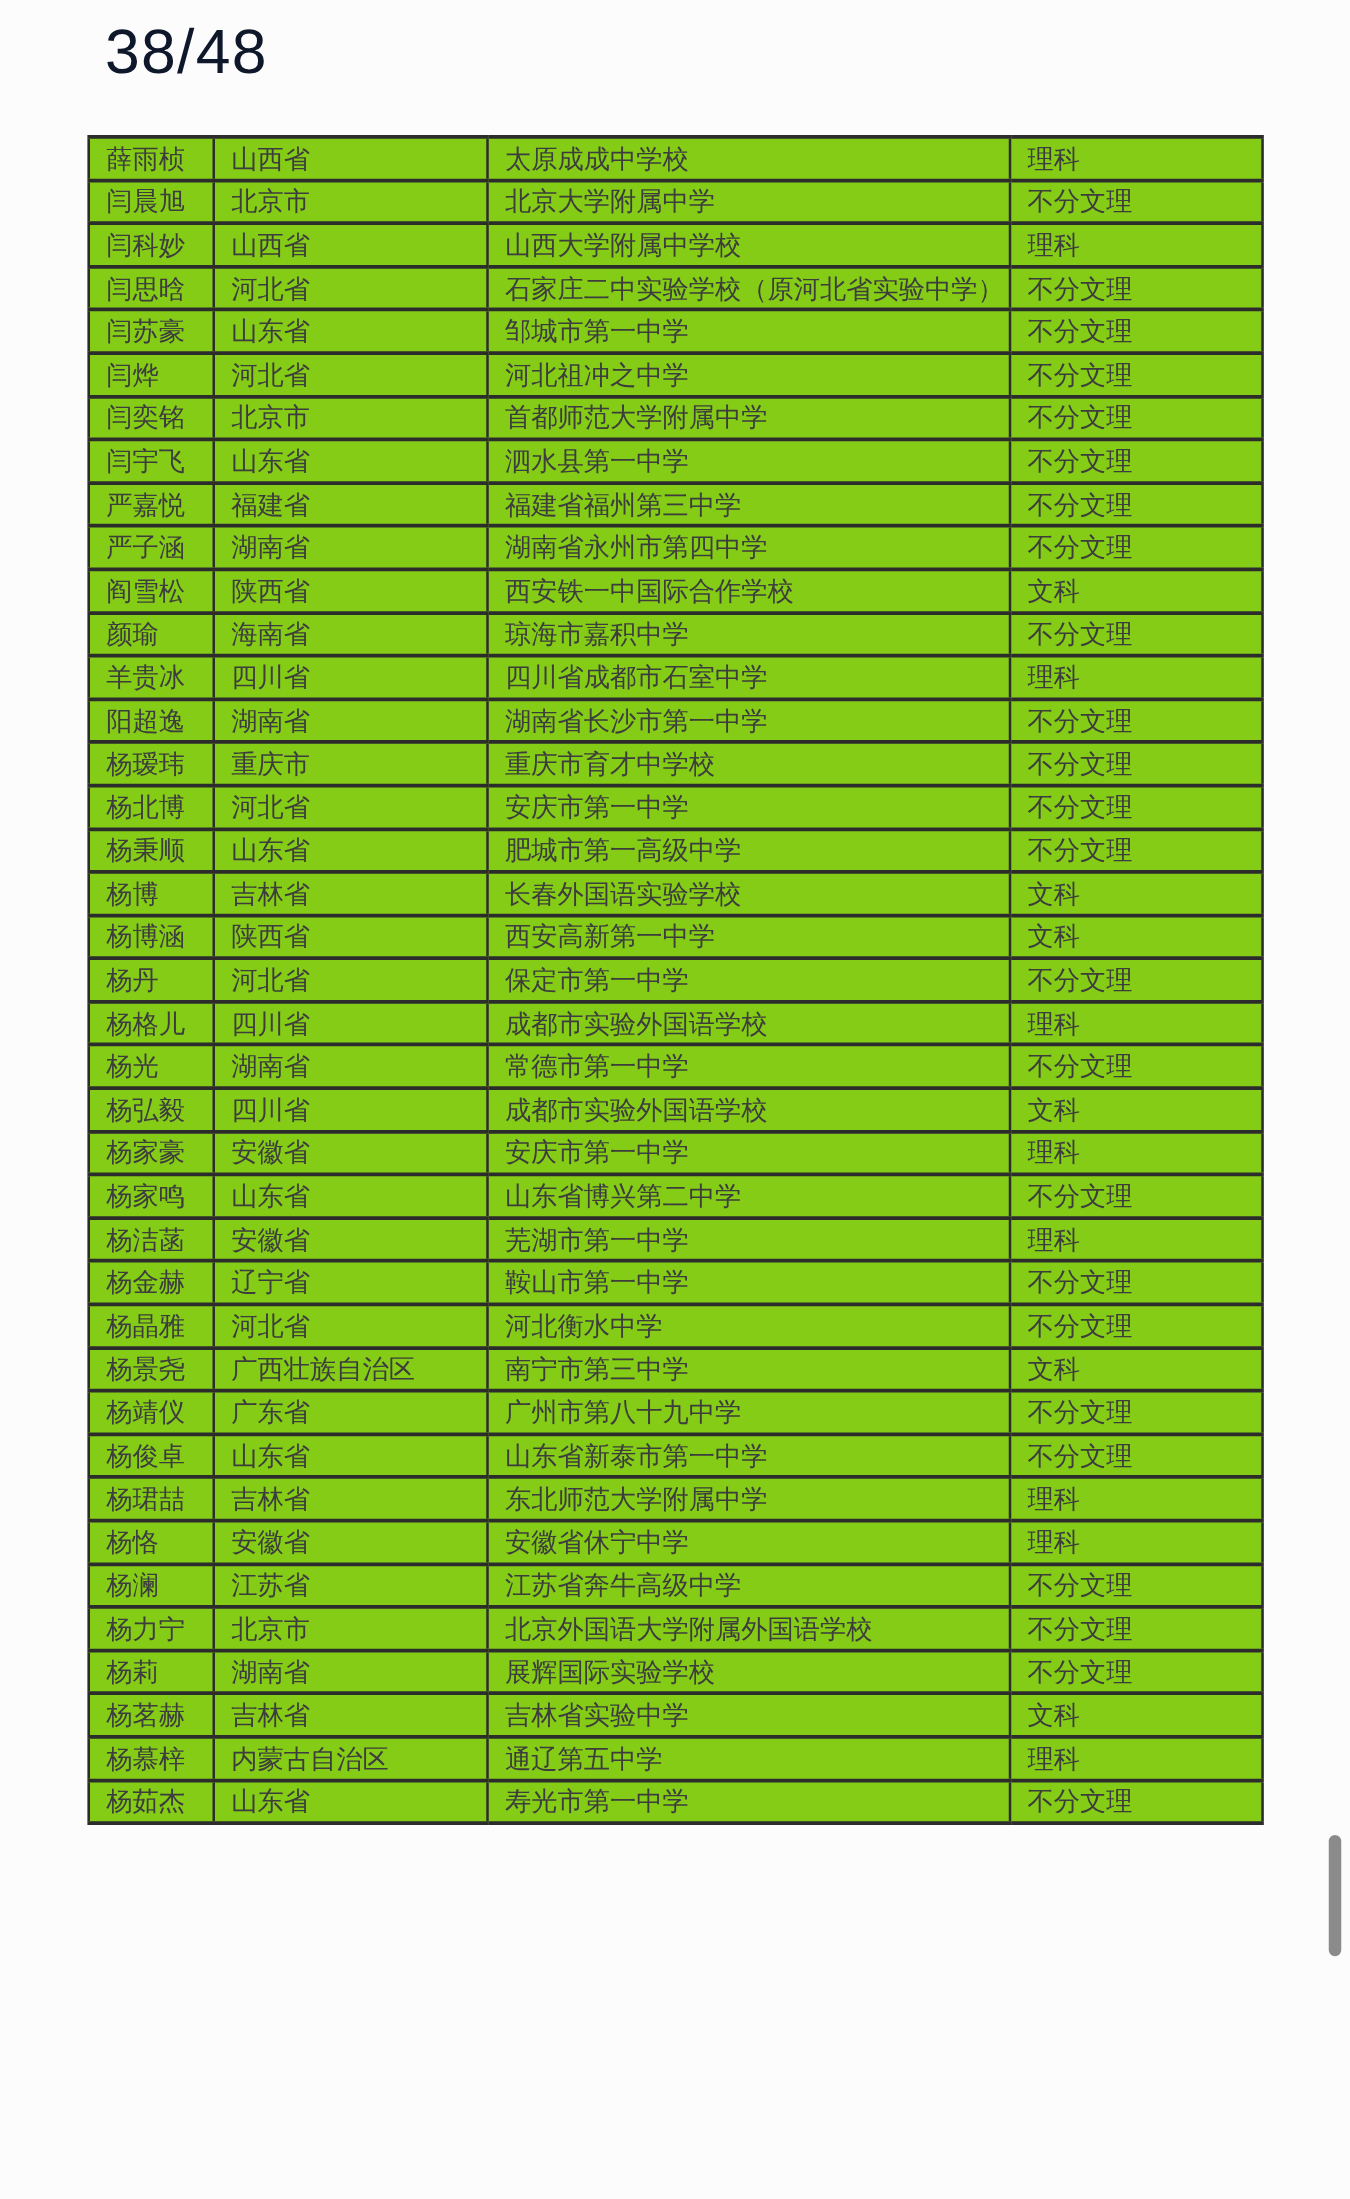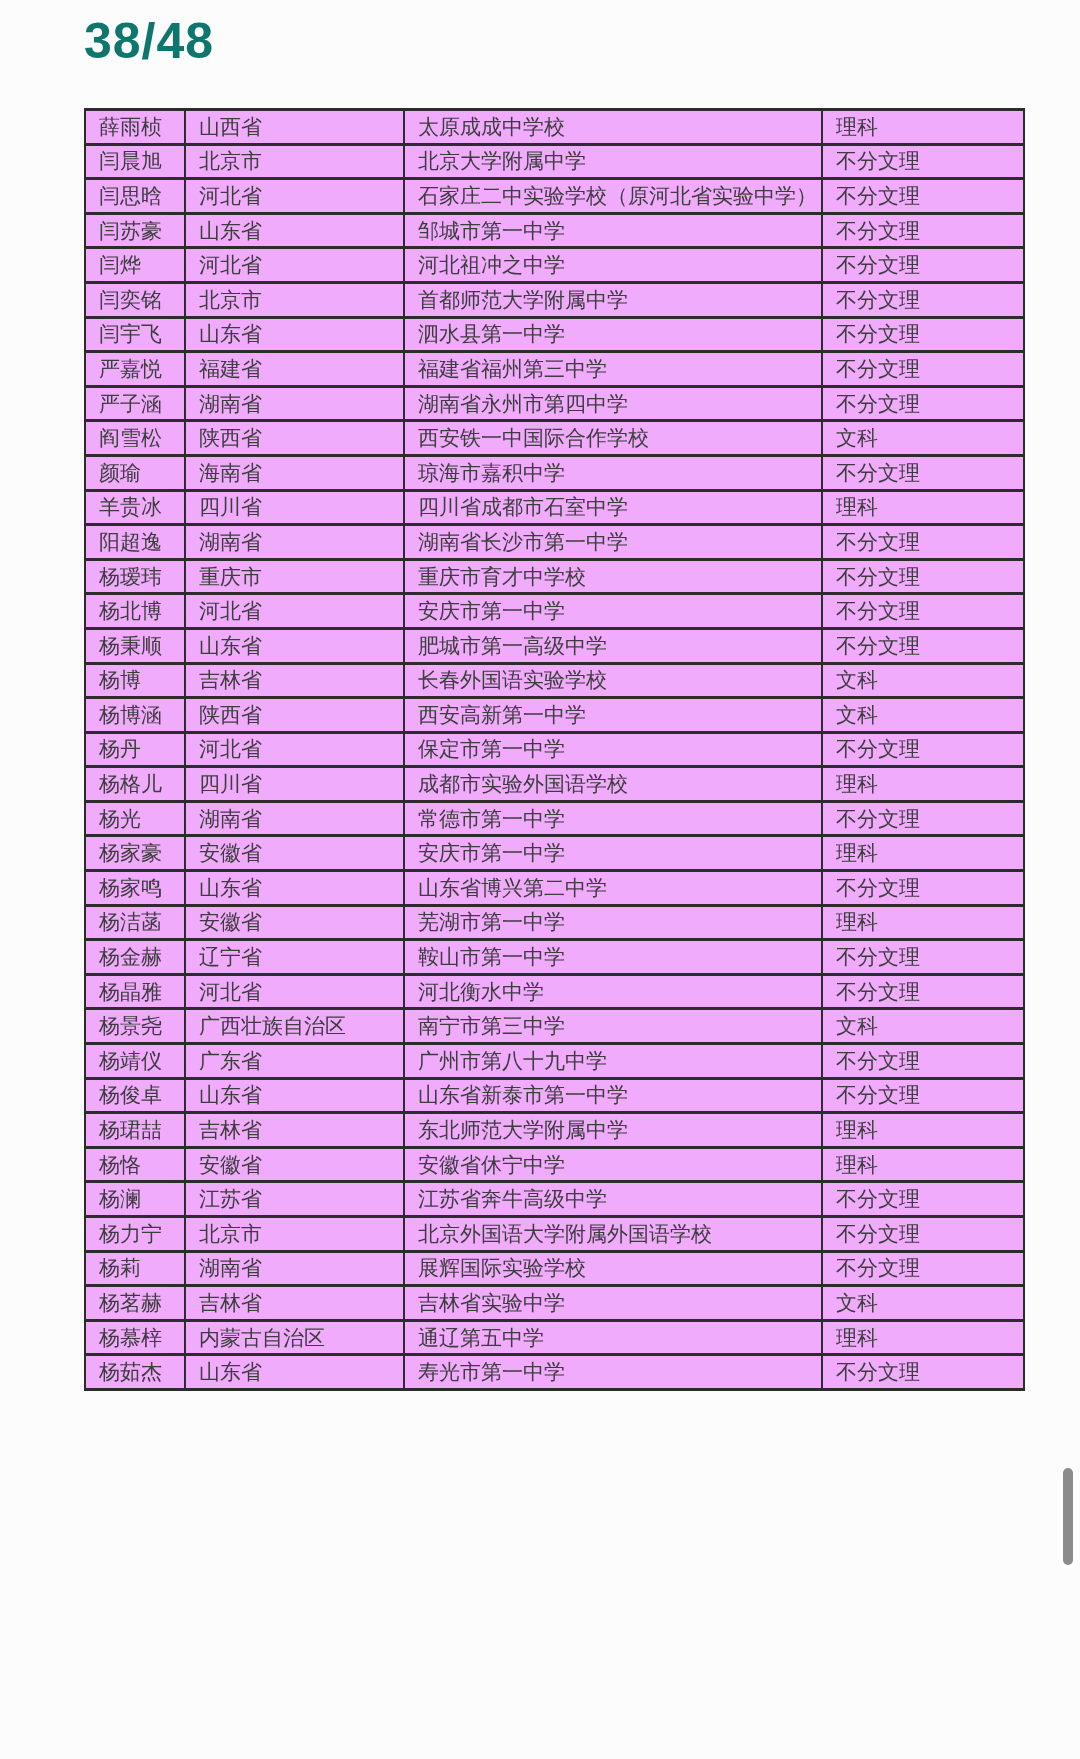--- a/index.html
+++ b/index.html
@@ -9,32 +9,32 @@
       background: #fcfcfc;
       font-family: "Liberation Sans", "DejaVu Sans", sans-serif;
       position: relative;
       overflow: hidden;
     }
     .page-indicator {
       position: absolute;
       left: 84px;
       top: 12px;
       font-size: 50px;
-      font-weight: 700;
-      color: #0f766e;
+      font-weight: 400;
+      color: #0f172a;
       letter-spacing: 1px;
     }
     .doc-table {
       position: absolute;
-      left: 84px;
+      left: 70px;
       top: 108px;
       width: 939px;
       border-collapse: collapse;
       table-layout: fixed;
-      background: #f0abfc;
+      background: #84cc16;
     }
     .doc-table td {
       border-left: 2px solid #2c2c2c;
       border-right: 2px solid #2c2c2c;
       border-top: 3px solid #2c2c2c;
       border-bottom: 3px solid #2c2c2c;
       height: 34.6px;
       font-size: 21px;
       color: #3d3d3d;
       padding: 0 4px 0 13px;
@@ -71,20 +71,26 @@
         <td>太原成成中学校</td>
         <td>理科</td>
       </tr>
       <tr>
         <td>闫晨旭</td>
         <td>北京市</td>
         <td>北京大学附属中学</td>
         <td>不分文理</td>
       </tr>
       <tr>
+        <td>闫科妙</td>
+        <td>山西省</td>
+        <td>山西大学附属中学校</td>
+        <td>理科</td>
+      </tr>
+      <tr>
         <td>闫思晗</td>
         <td>河北省</td>
         <td>石家庄二中实验学校（原河北省实验中学）</td>
         <td>不分文理</td>
       </tr>
       <tr>
         <td>闫苏豪</td>
         <td>山东省</td>
         <td>邹城市第一中学</td>
         <td>不分文理</td>
@@ -183,20 +189,26 @@
         <td>杨格儿</td>
         <td>四川省</td>
         <td>成都市实验外国语学校</td>
         <td>理科</td>
       </tr>
       <tr>
         <td>杨光</td>
         <td>湖南省</td>
         <td>常德市第一中学</td>
         <td>不分文理</td>
+      </tr>
+      <tr>
+        <td>杨弘毅</td>
+        <td>四川省</td>
+        <td>成都市实验外国语学校</td>
+        <td>文科</td>
       </tr>
       <tr>
         <td>杨家豪</td>
         <td>安徽省</td>
         <td>安庆市第一中学</td>
         <td>理科</td>
       </tr>
       <tr>
         <td>杨家鸣</td>
         <td>山东省</td>

